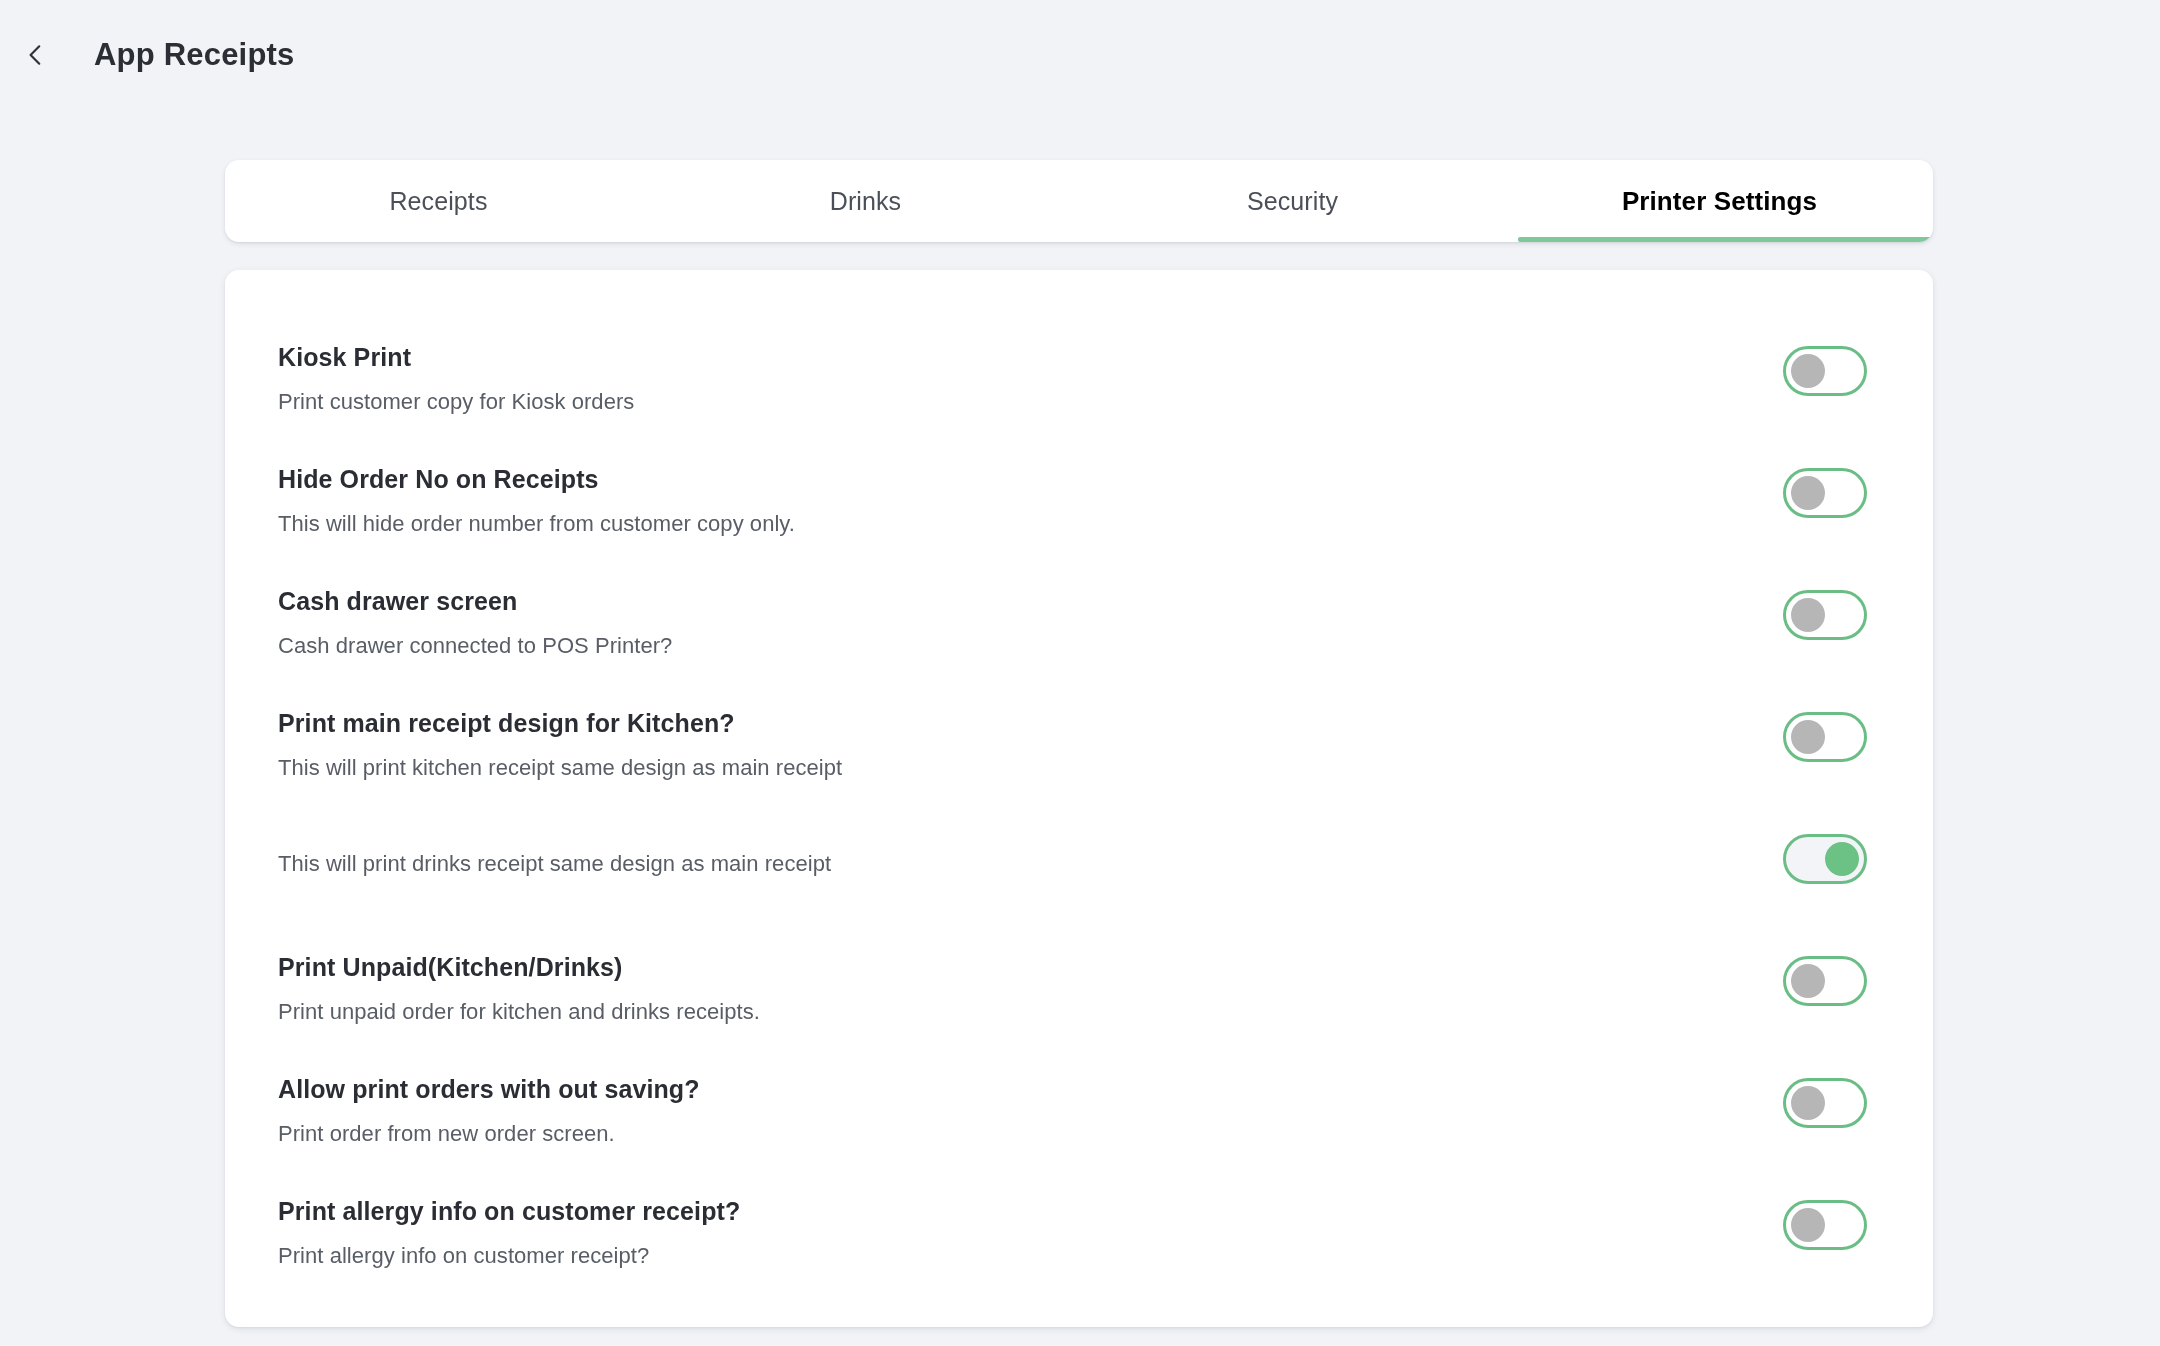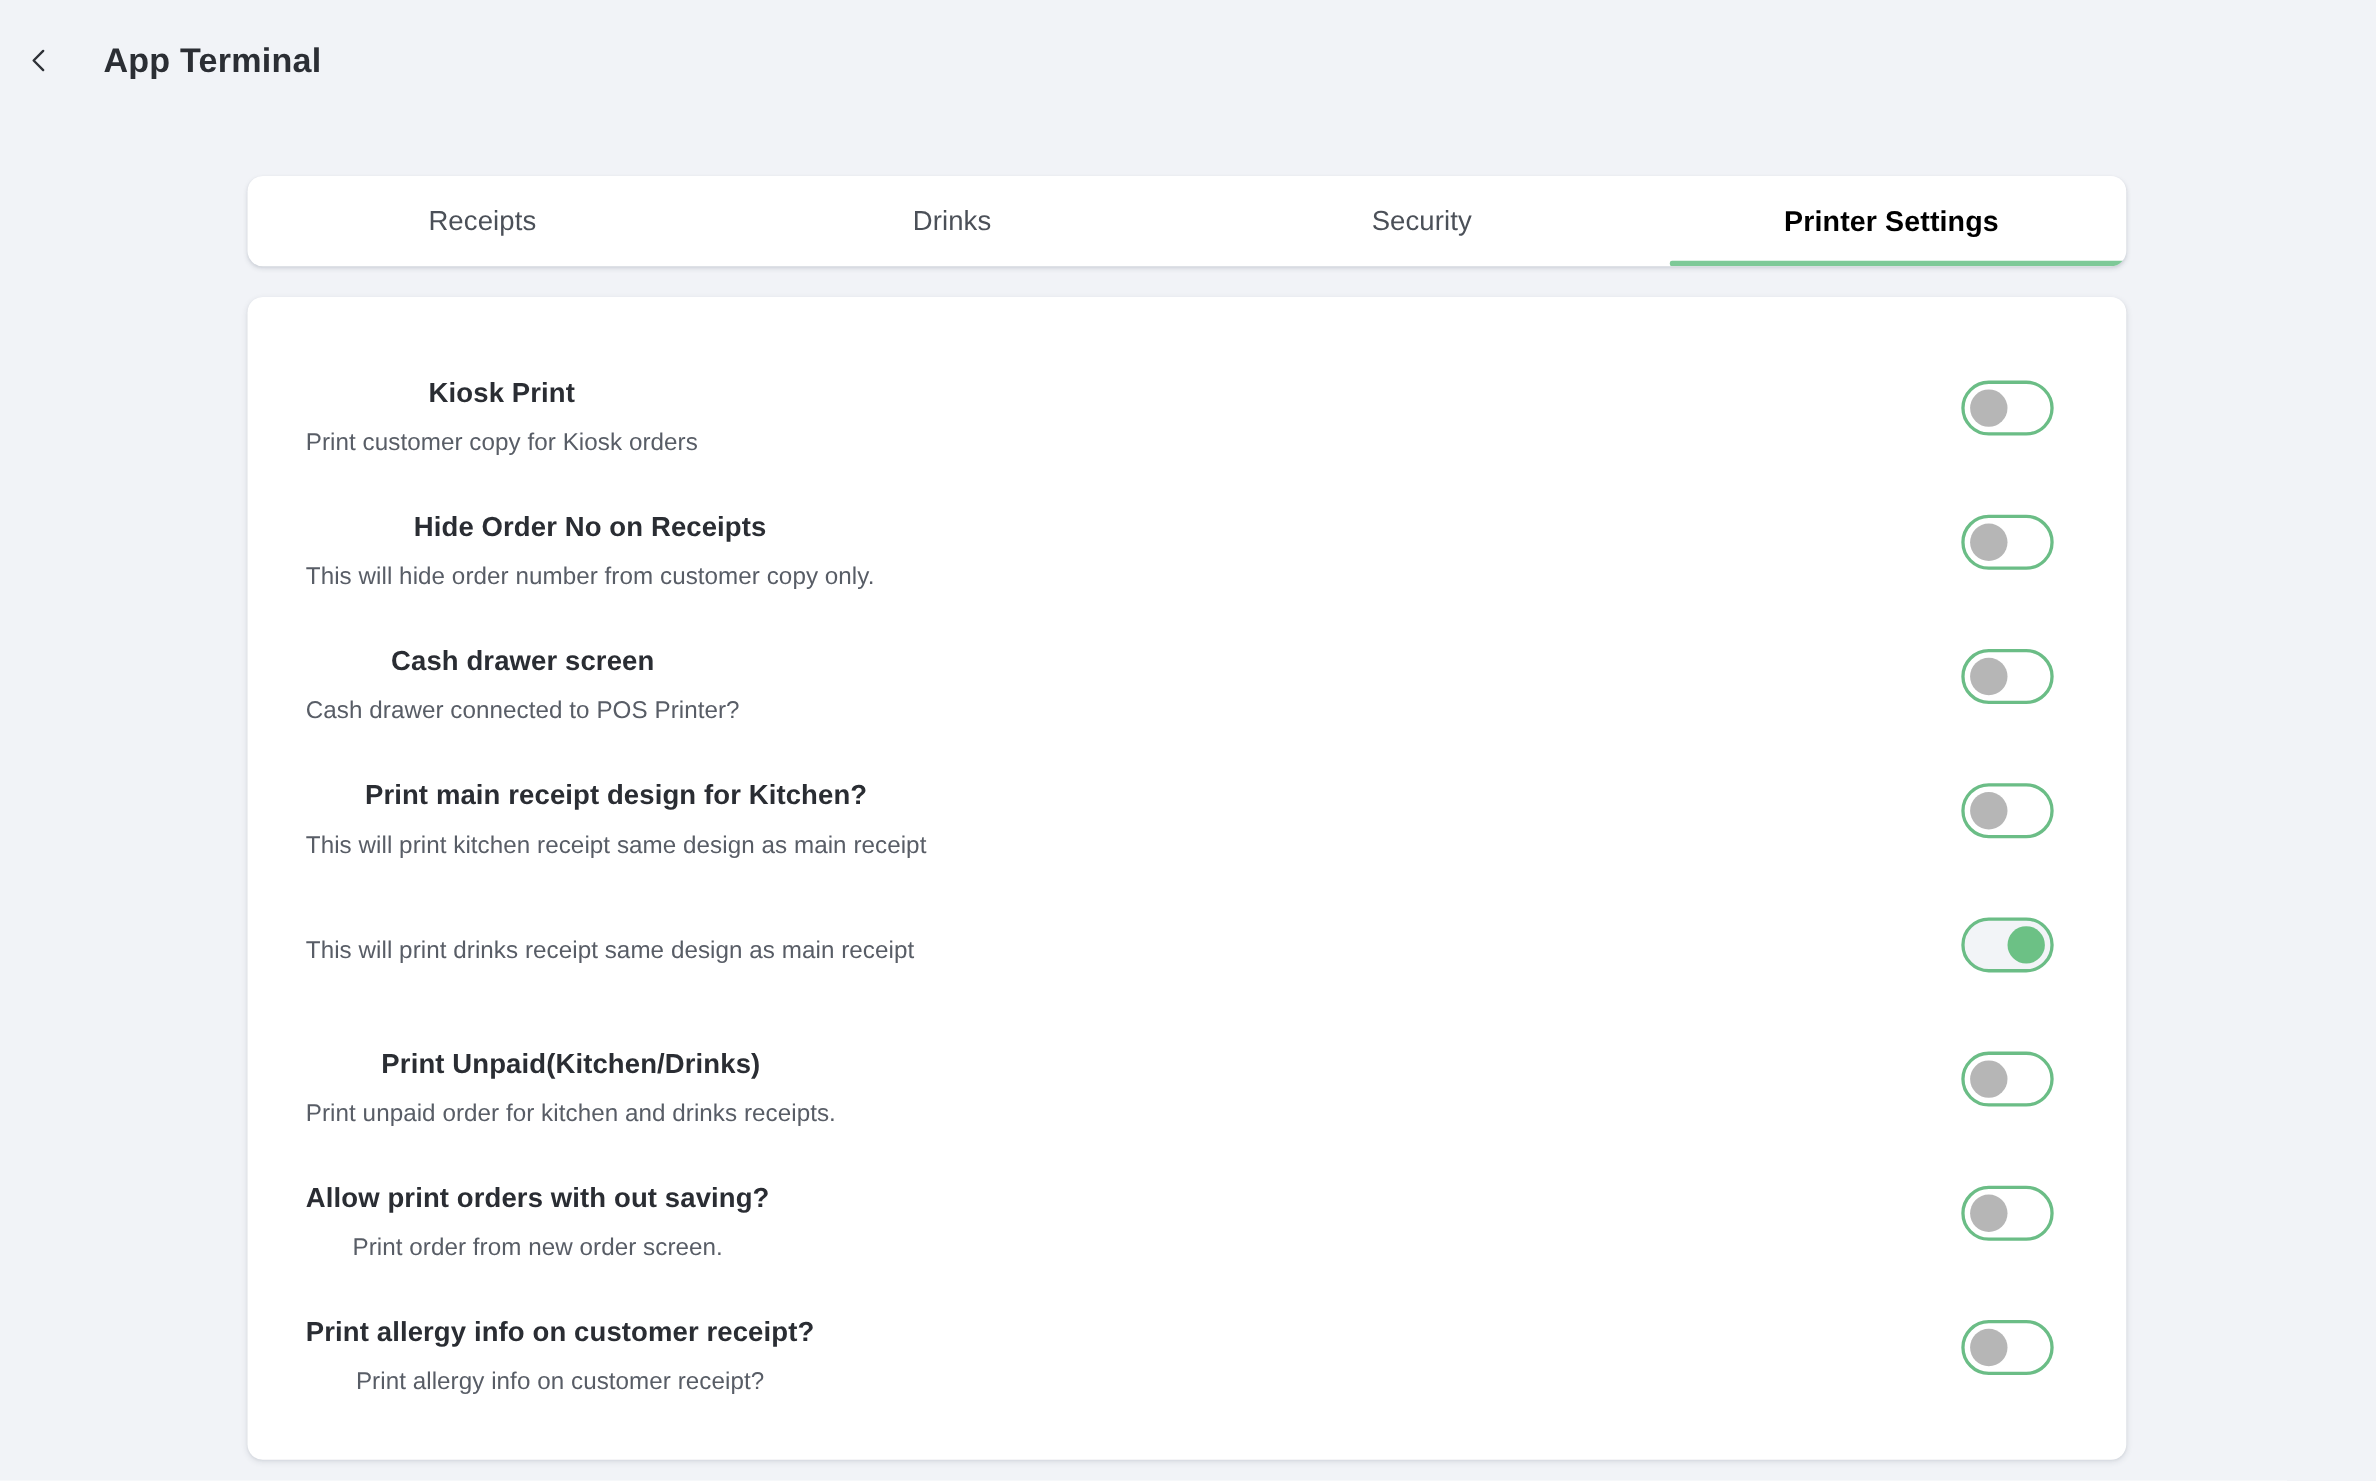--- a/index.html
+++ b/index.html
@@ -95,21 +95,20 @@
     border-radius: 14px;
     box-shadow: 0 2px 6px rgba(25, 35, 60, 0.10), 0 1px 2px rgba(25,35,60,0.05);
     box-sizing: border-box;
     padding: 72px 66px 0 53px;
   }
   .setting-row {
     height: 122px;
     display: flex;
     align-items: flex-start;
     justify-content: space-between;
-    text-align: center;
   }
   .setting-text { padding-top: 2px; }
   .setting-title {
     font-size: 25px;
     font-weight: bold;
     color: #2a2d33;
     line-height: 1.05;
     letter-spacing: 0.1px;
   }
   .setting-desc {
@@ -156,21 +155,21 @@
 <body>
 
 <div class="header">
   <div class="back-btn">
     <span>
       <svg width="26" height="26" viewBox="0 0 24 24" fill="none" stroke="#2f3238" stroke-width="2" stroke-linecap="round" stroke-linejoin="round">
         <polyline points="15 4 7 12 15 20"></polyline>
       </svg>
     </span>
   </div>
-  <div class="page-title">App Terminal</div>
+  <div class="page-title">App Receipts</div>
 </div>
 
 <div class="tab-card" id="tab-bar">
     <div class="tab">
       <span>Receipts</span>
     </div>
     <div class="tab">
       <span>Drinks</span>
     </div>
     <div class="tab">

